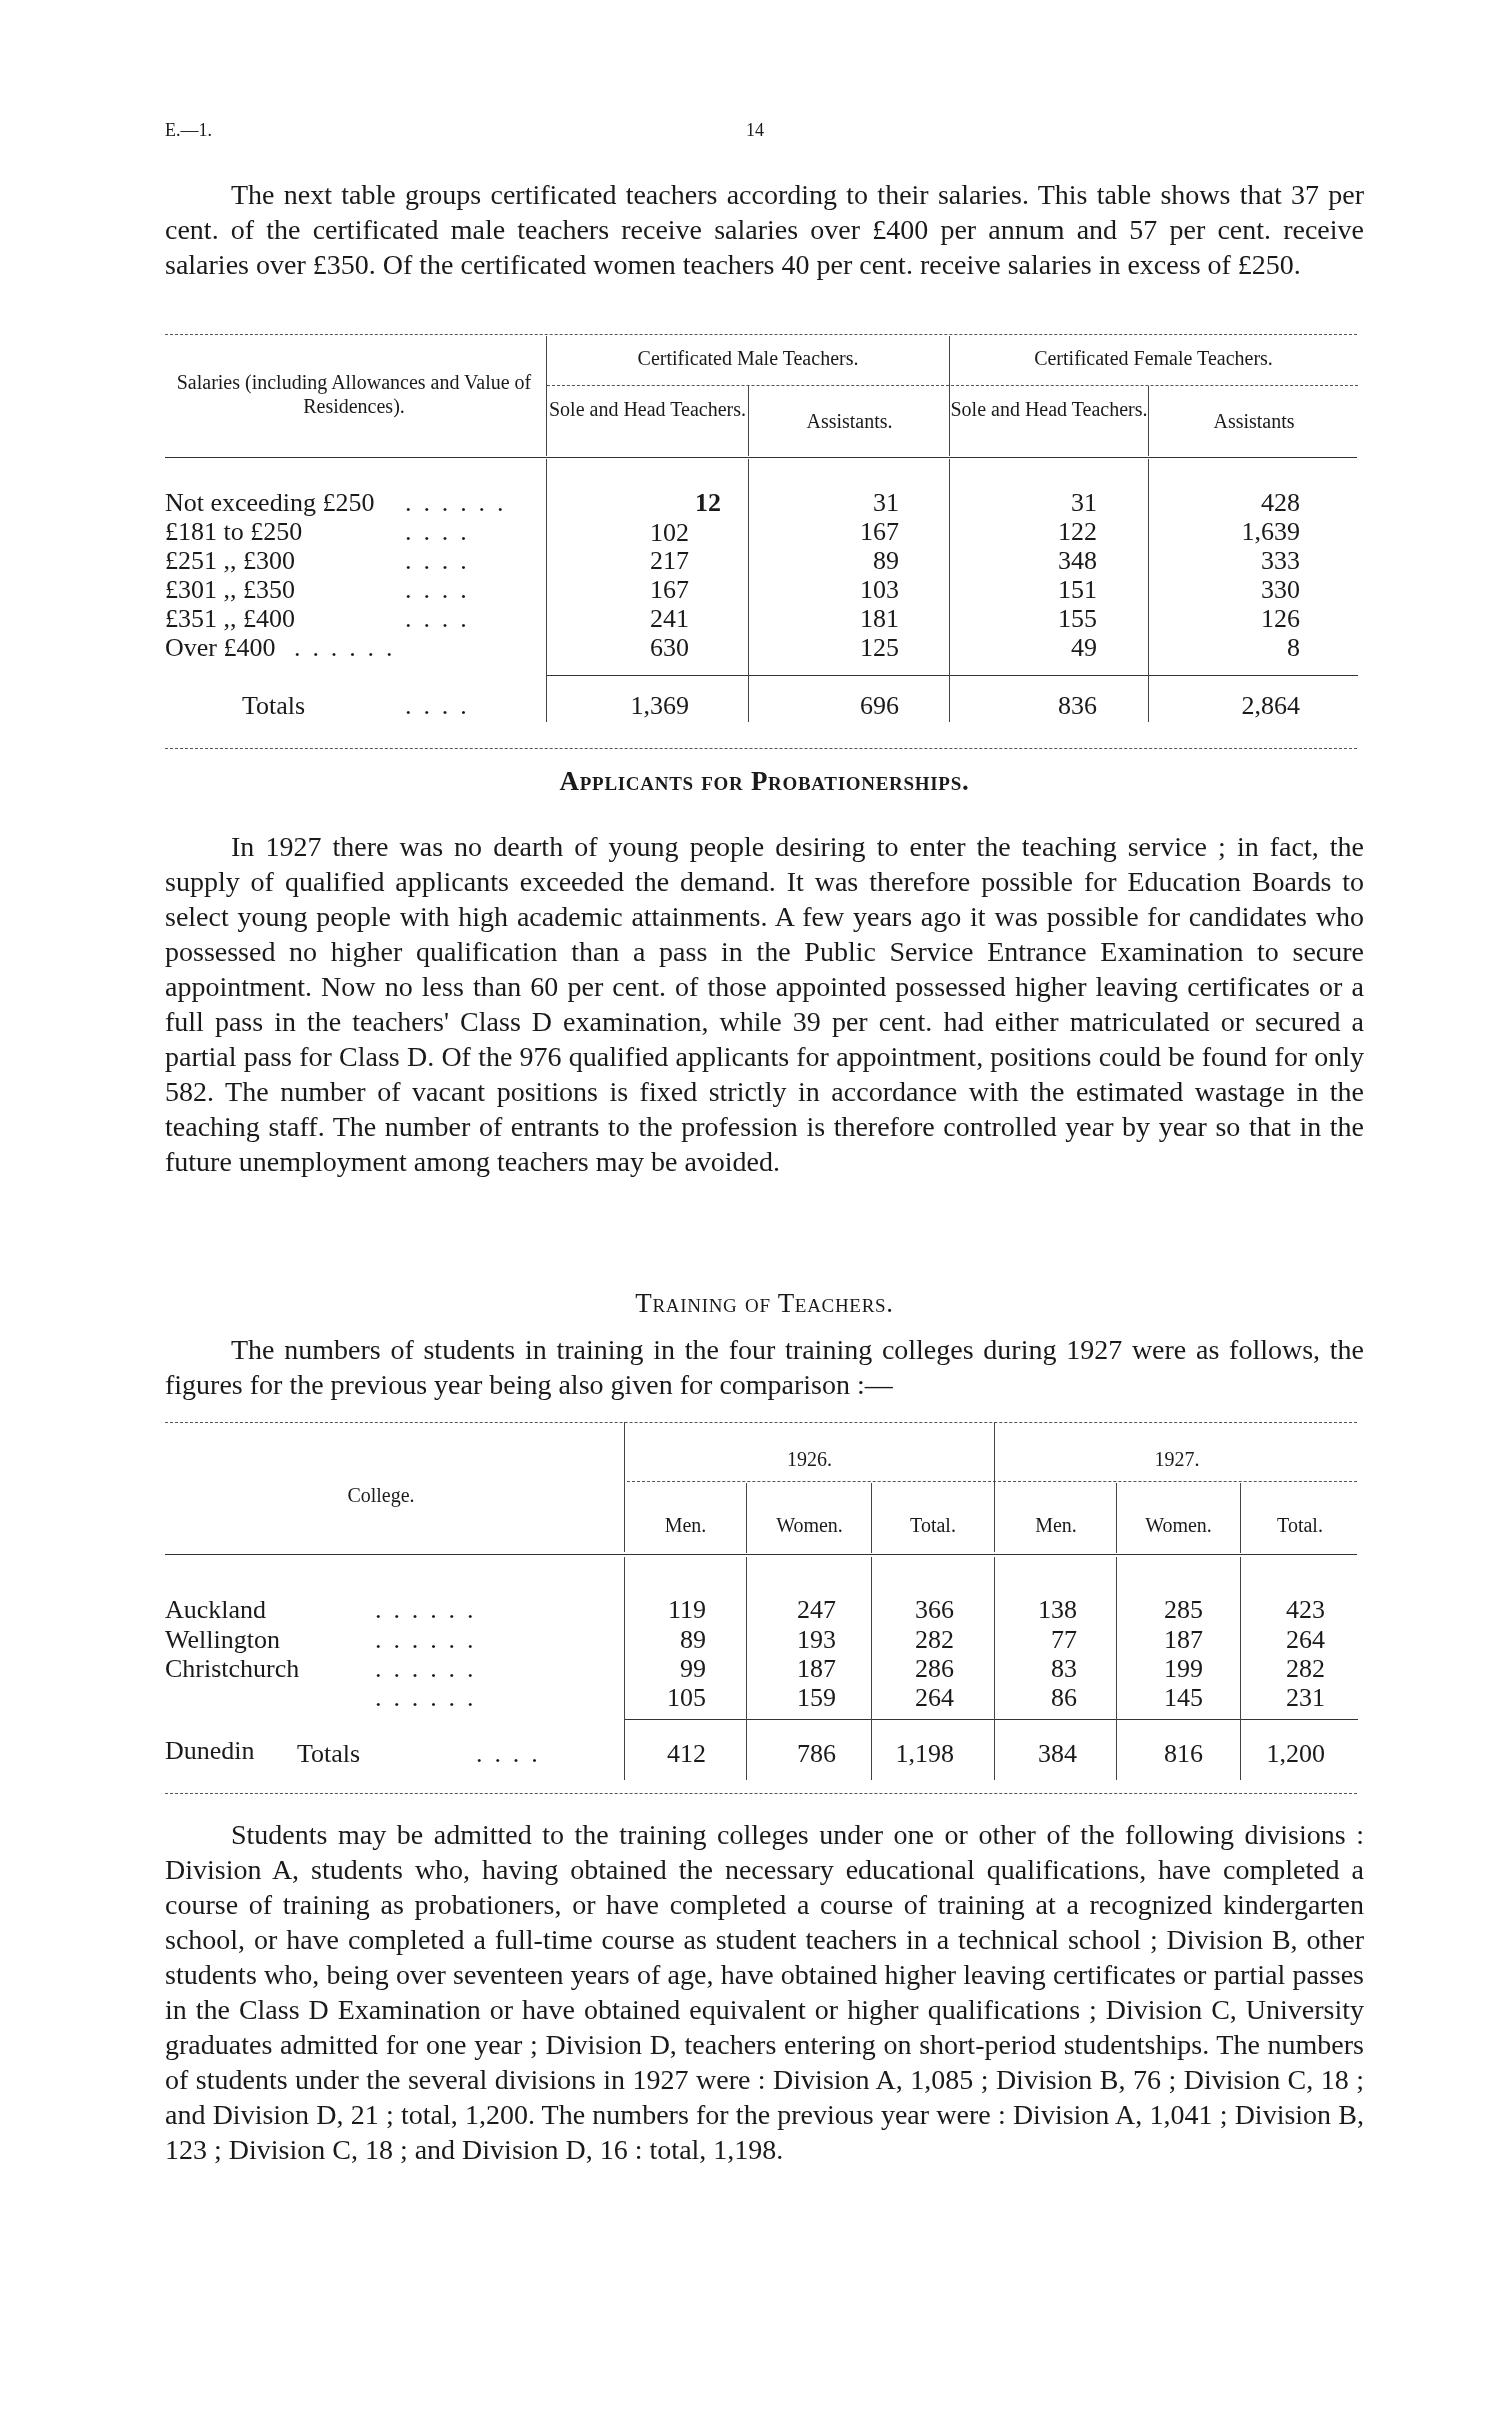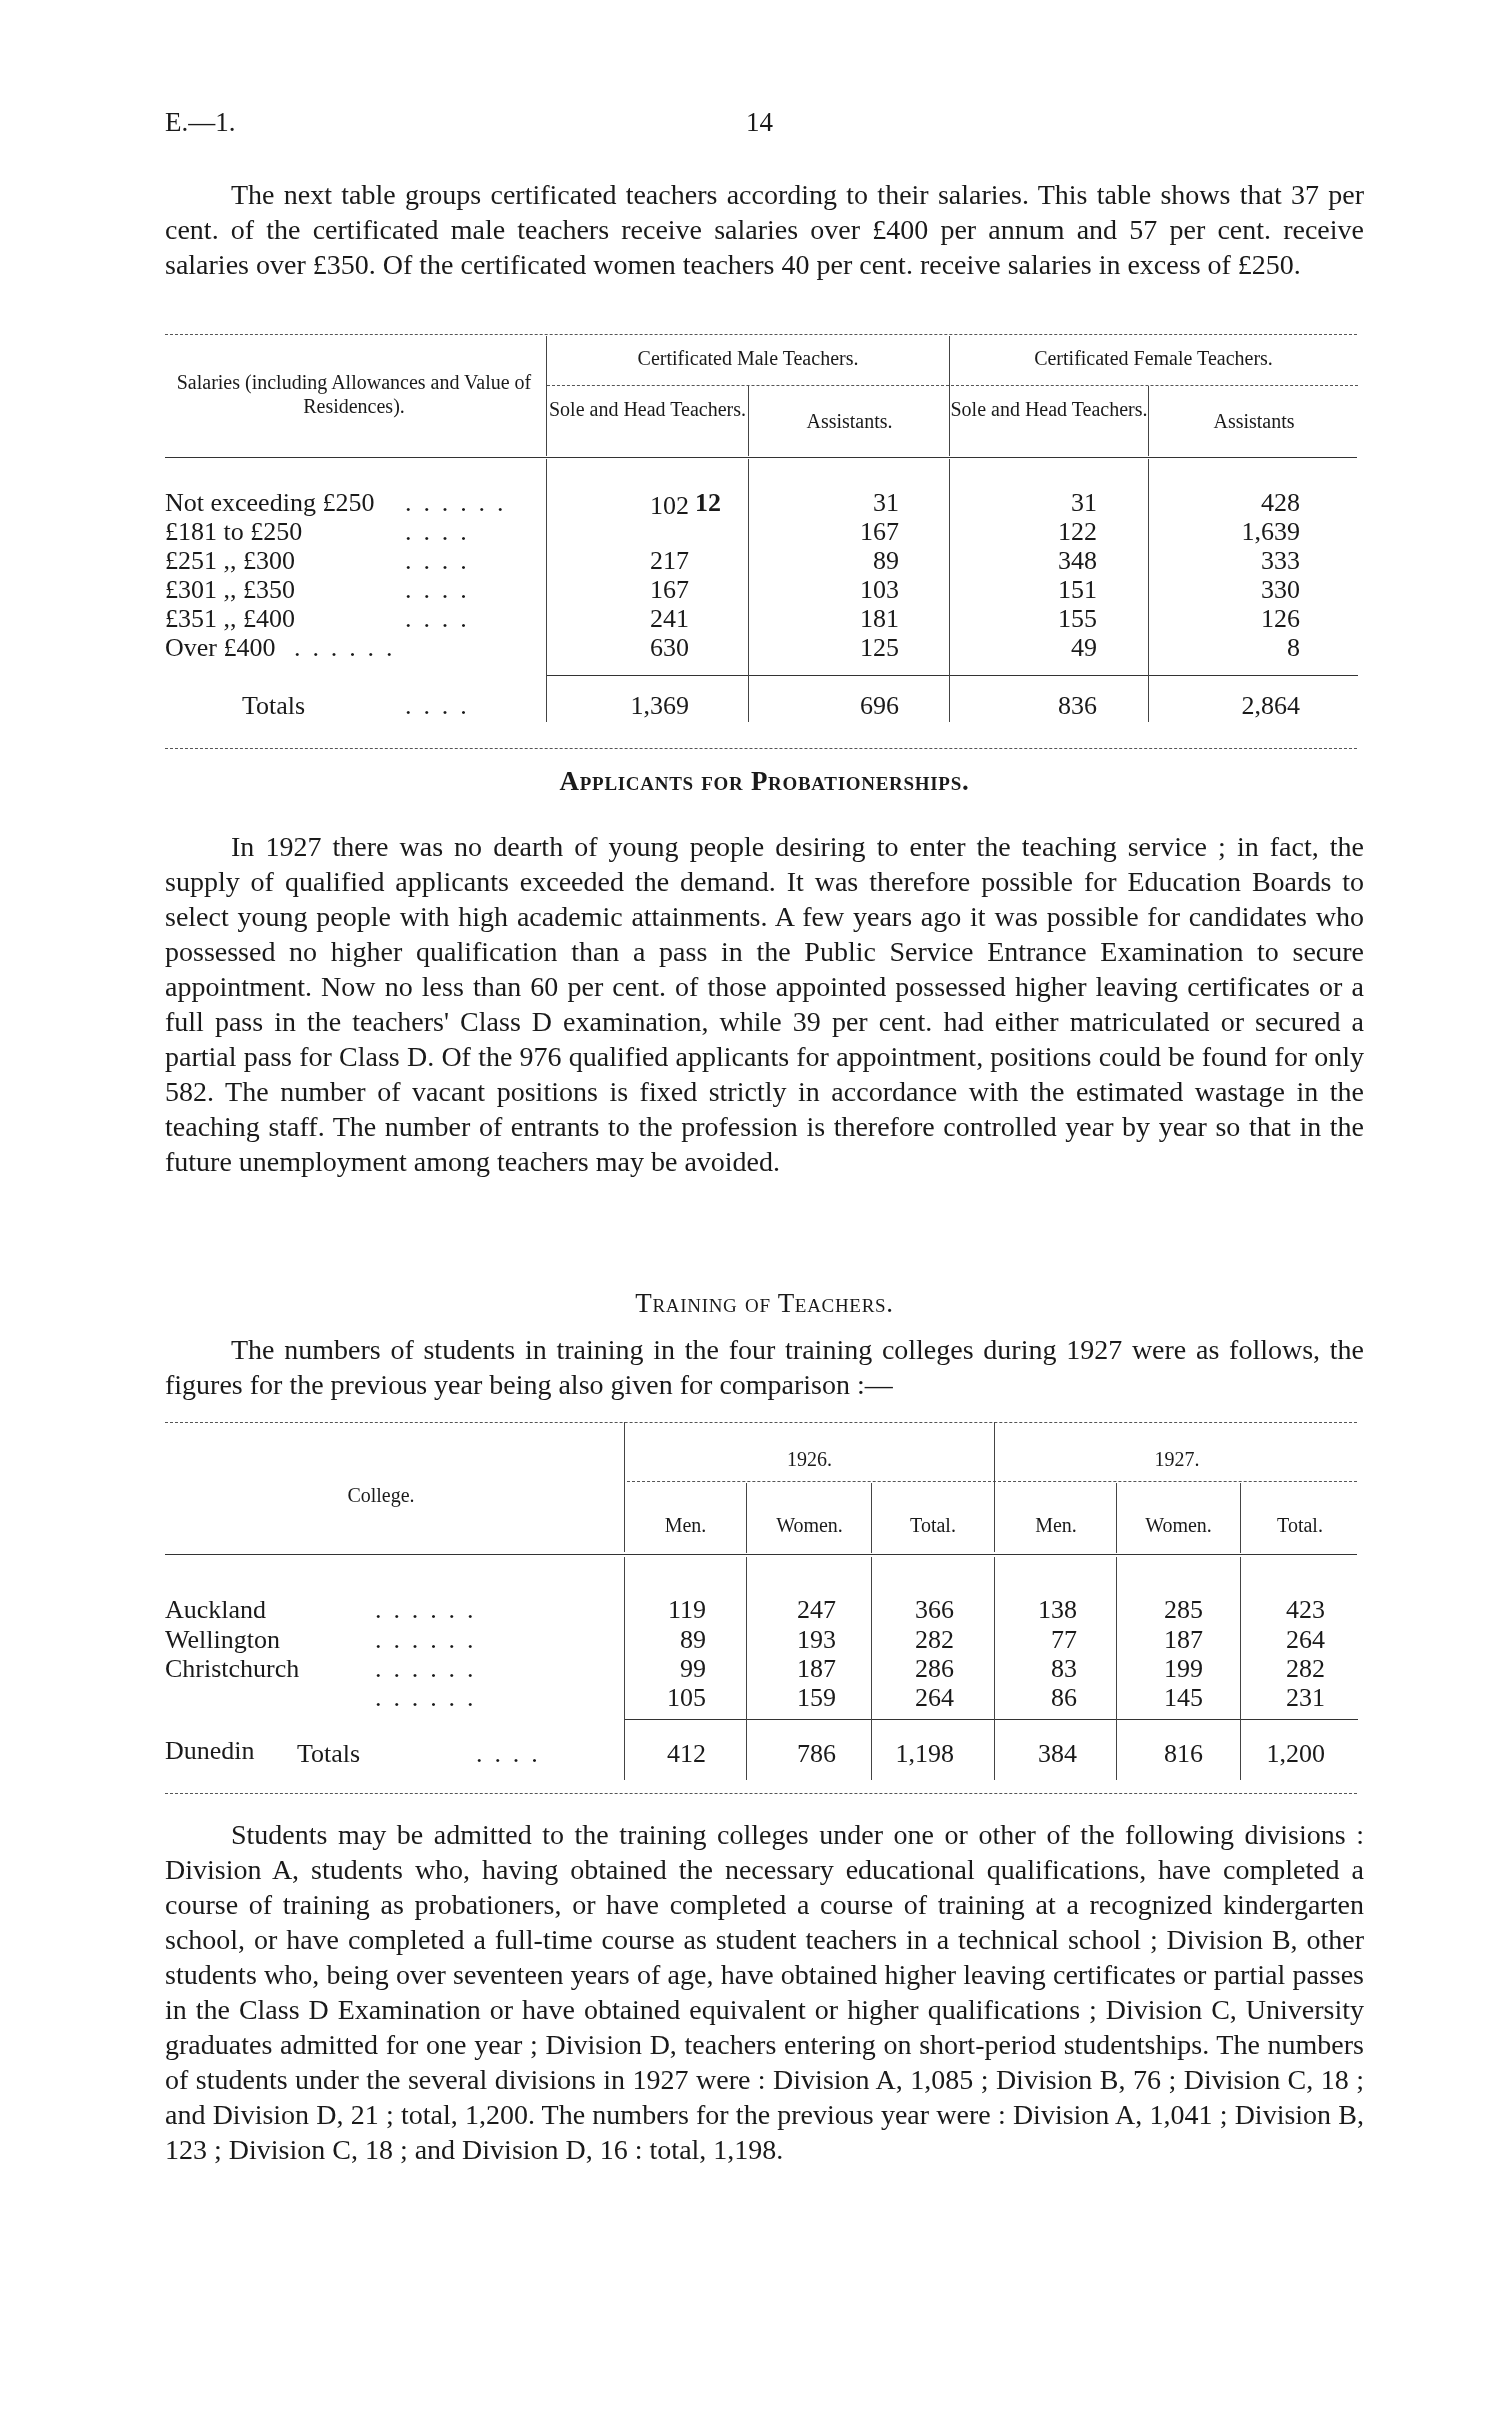--- a/index.html
+++ b/index.html
@@ -1,19 +1,19 @@
 <!DOCTYPE html>
 <html style="font-size:10.8px"><head>
 <meta charset="utf-8">
 <style>
   html, body { margin:0; padding:0; background:#ffffff; }
   body { width:1508px; height:2426px; position:relative; overflow:hidden;
          font-family:"Liberation Serif","DejaVu Serif",serif; color:#1a1a1a; }
   .abs { position:absolute; }
-  .hdr { top:107px; font-size:27px; }
+  .hdr { top:120px; font-size:18px; }
   .para { position:absolute; left:165px; width:1199px; font-size:28px; line-height:35px;
           text-align:justify; text-align-last:left; }
   .para .indent { display:inline-block; width:66px; }
   .heading { position:absolute; left:165px; width:1199px; text-align:center; font-size:27px;
              font-variant:small-caps; letter-spacing:0.7px; }
   .hline { position:absolute; height:0; border-top:1.4px solid #333; }
   .hline.thin { border-top:1px dashed #555; }
   .vline { position:absolute; width:0; border-left:1px solid #444; }
   .cell { position:absolute; text-align:center; font-size:20px; line-height:24px; }
   .num { position:absolute; text-align:right; font-size:26px; line-height:29px; }
@@ -56,21 +56,21 @@
     <div class="lbl" style="left:165px; top:488px;">Not exceeding £250</div>
     <div class="dots" style="left:405px; top:488px;">. .   . .   . .</div>
     <div class="num" style="left:579px; width:142px; top:488px;font-weight:bold;">12</div>
     <div class="num" style="left:750px; width:149px; top:488px;">31</div>
     <div class="num" style="left:950px; width:147px; top:488px;">31</div>
     <div class="num" style="left:1150px; width:150px; top:488px;">428</div>
   </div>
   <div>
     <div class="lbl" style="left:165px; top:517px;">£181 to £250</div>
     <div class="dots" style="left:405px; top:517px;">. .   . .</div>
-    <div class="num" style="left:547px; width:142px; top:491px;">102</div>
+    <div class="num" style="left:547px; width:142px; top:518px;">102</div>
     <div class="num" style="left:750px; width:149px; top:517px;">167</div>
     <div class="num" style="left:950px; width:147px; top:517px;">122</div>
     <div class="num" style="left:1150px; width:150px; top:517px;">1,639</div>
   </div>
   <div>
     <div class="lbl" style="left:165px; top:546px;">£251 ,, £300</div>
     <div class="dots" style="left:405px; top:546px;">. .   . .</div>
     <div class="num" style="left:547px; width:142px; top:546px;">217</div>
     <div class="num" style="left:750px; width:149px; top:546px;">89</div>
     <div class="num" style="left:950px; width:147px; top:546px;">348</div>

